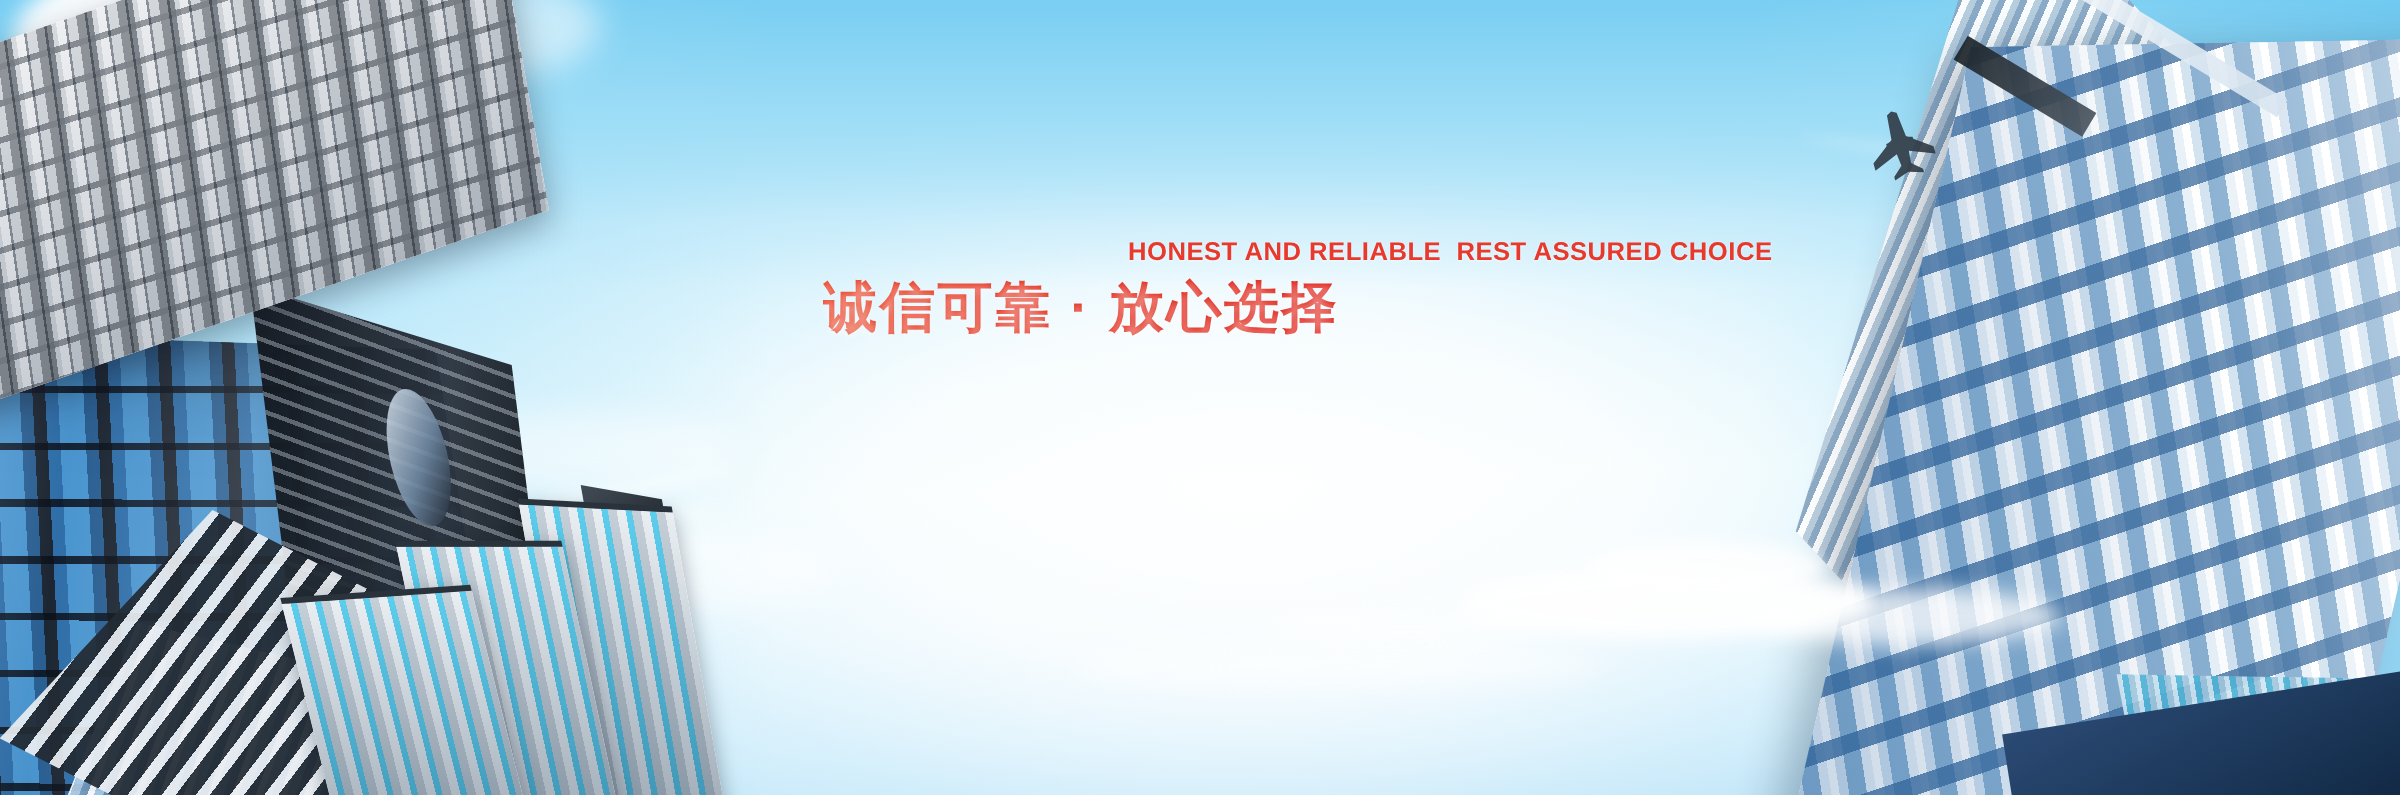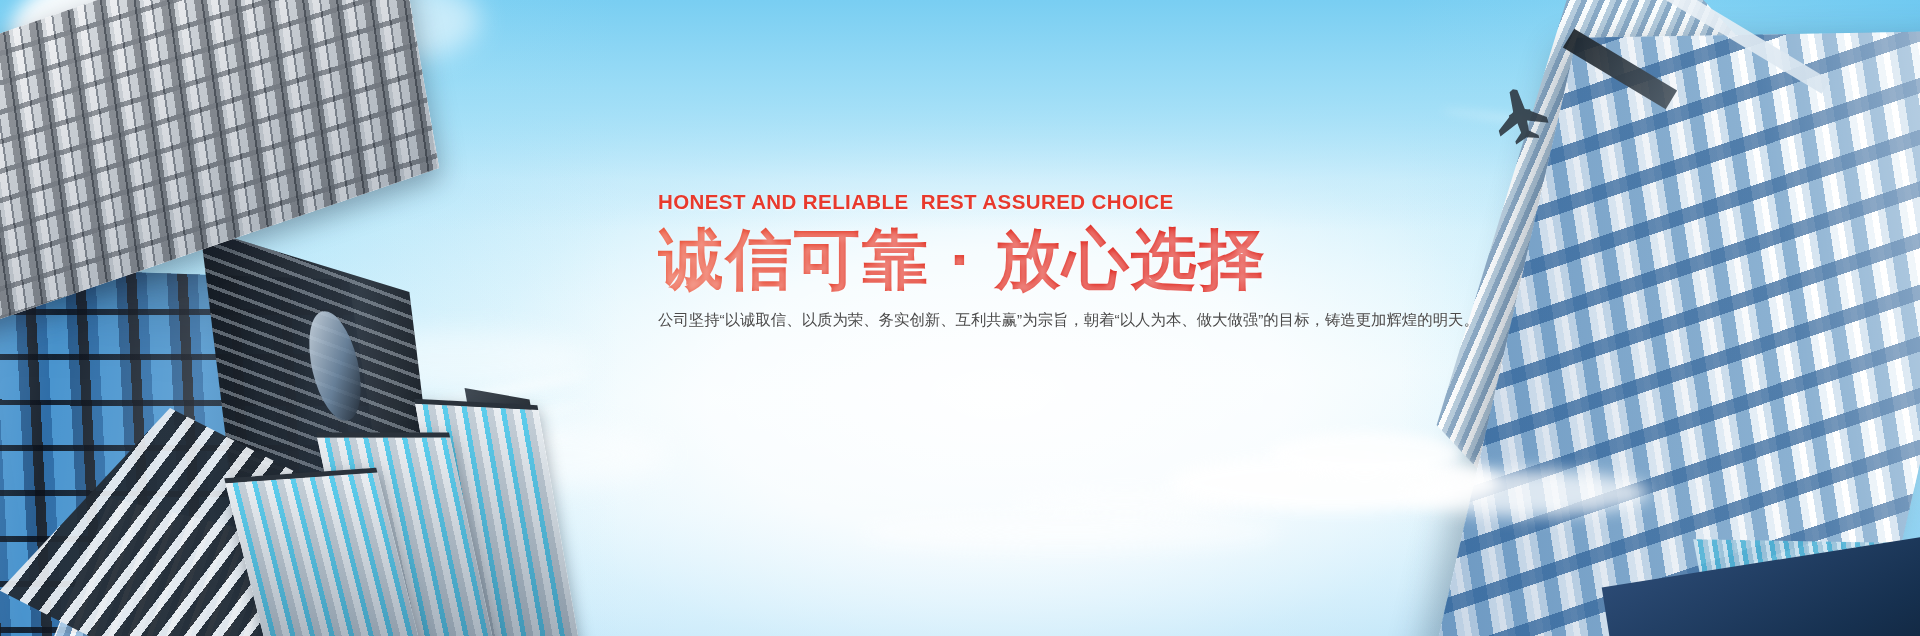--- a/index.html
+++ b/index.html
@@ -116,23 +116,23 @@
 
   
   .plane{position:absolute;left:1489px;top:84px;width:64px;height:60px;
     transform:rotate(-16deg);opacity:.9;}
 
   
   .textblock{position:absolute;left:658px;top:190px;width:760px;}
   .eyebrow{
     font-size:20.5px;font-weight:700;letter-spacing:.4px;color:#e8392c;
     line-height:1.2;margin:0 0 6px 0;white-space:pre;
-    text-shadow:0 1px 2px rgba(255,255,255,.75);}
+    text-shadow:0 1px 2px rgba(255,255,255,.75);text-align:right;}
   .headline{
-    font-size:66px;font-weight:700;letter-spacing:2px;line-height:1.16;margin:0 0 10px 0;
+    font-size:44px;font-weight:700;letter-spacing:2px;line-height:1.16;margin:0 0 10px 0;
     color:#e0231c;
     background:linear-gradient(90deg,#ea4a2e 0%,#e33323 28%,#de1f17 62%,#e12a20 100%);
     -webkit-background-clip:text;background-clip:text;
     -webkit-text-fill-color:transparent;
     text-shadow:0 2px 6px rgba(255,255,255,.45);}
   .bodyline{
     font-size:15.4px;color:#4a4a4a;line-height:1.72;margin:0;white-space:nowrap;
     text-shadow:0 1px 1px rgba(255,255,255,.85);}
 </style>
 </head>
@@ -201,16 +201,15 @@
     <g fill="#2f3a44">
       <path d="M31 4 L35 6 L37 26 L56 40 L56 46 L36 38 L35 48 L43 55 L43 58 L31 54 L19 58 L19 55 L27 48 L26 38 L6 46 L6 40 L25 26 L27 6 Z"></path>
       <path d="M20 28 L24 27 L24 31 L20 32 Z"></path>
       <path d="M38 27 L42 28 L42 32 L38 31 Z"></path>
     </g>
   </svg>
 
   <div class="textblock">
     <div class="eyebrow">HONEST AND RELIABLE  REST ASSURED CHOICE</div>
     <div class="headline">诚信可靠 · 放心选择</div>
-    <div class="bodyline">公司坚持“以诚取信、以质为荣、务实创新、互利共赢”为宗旨，朝着“以人为本、做大做强”的目标，铸造更加辉煌的明天。</div>
   </div>
 
 </div>
 
 </body></html>

